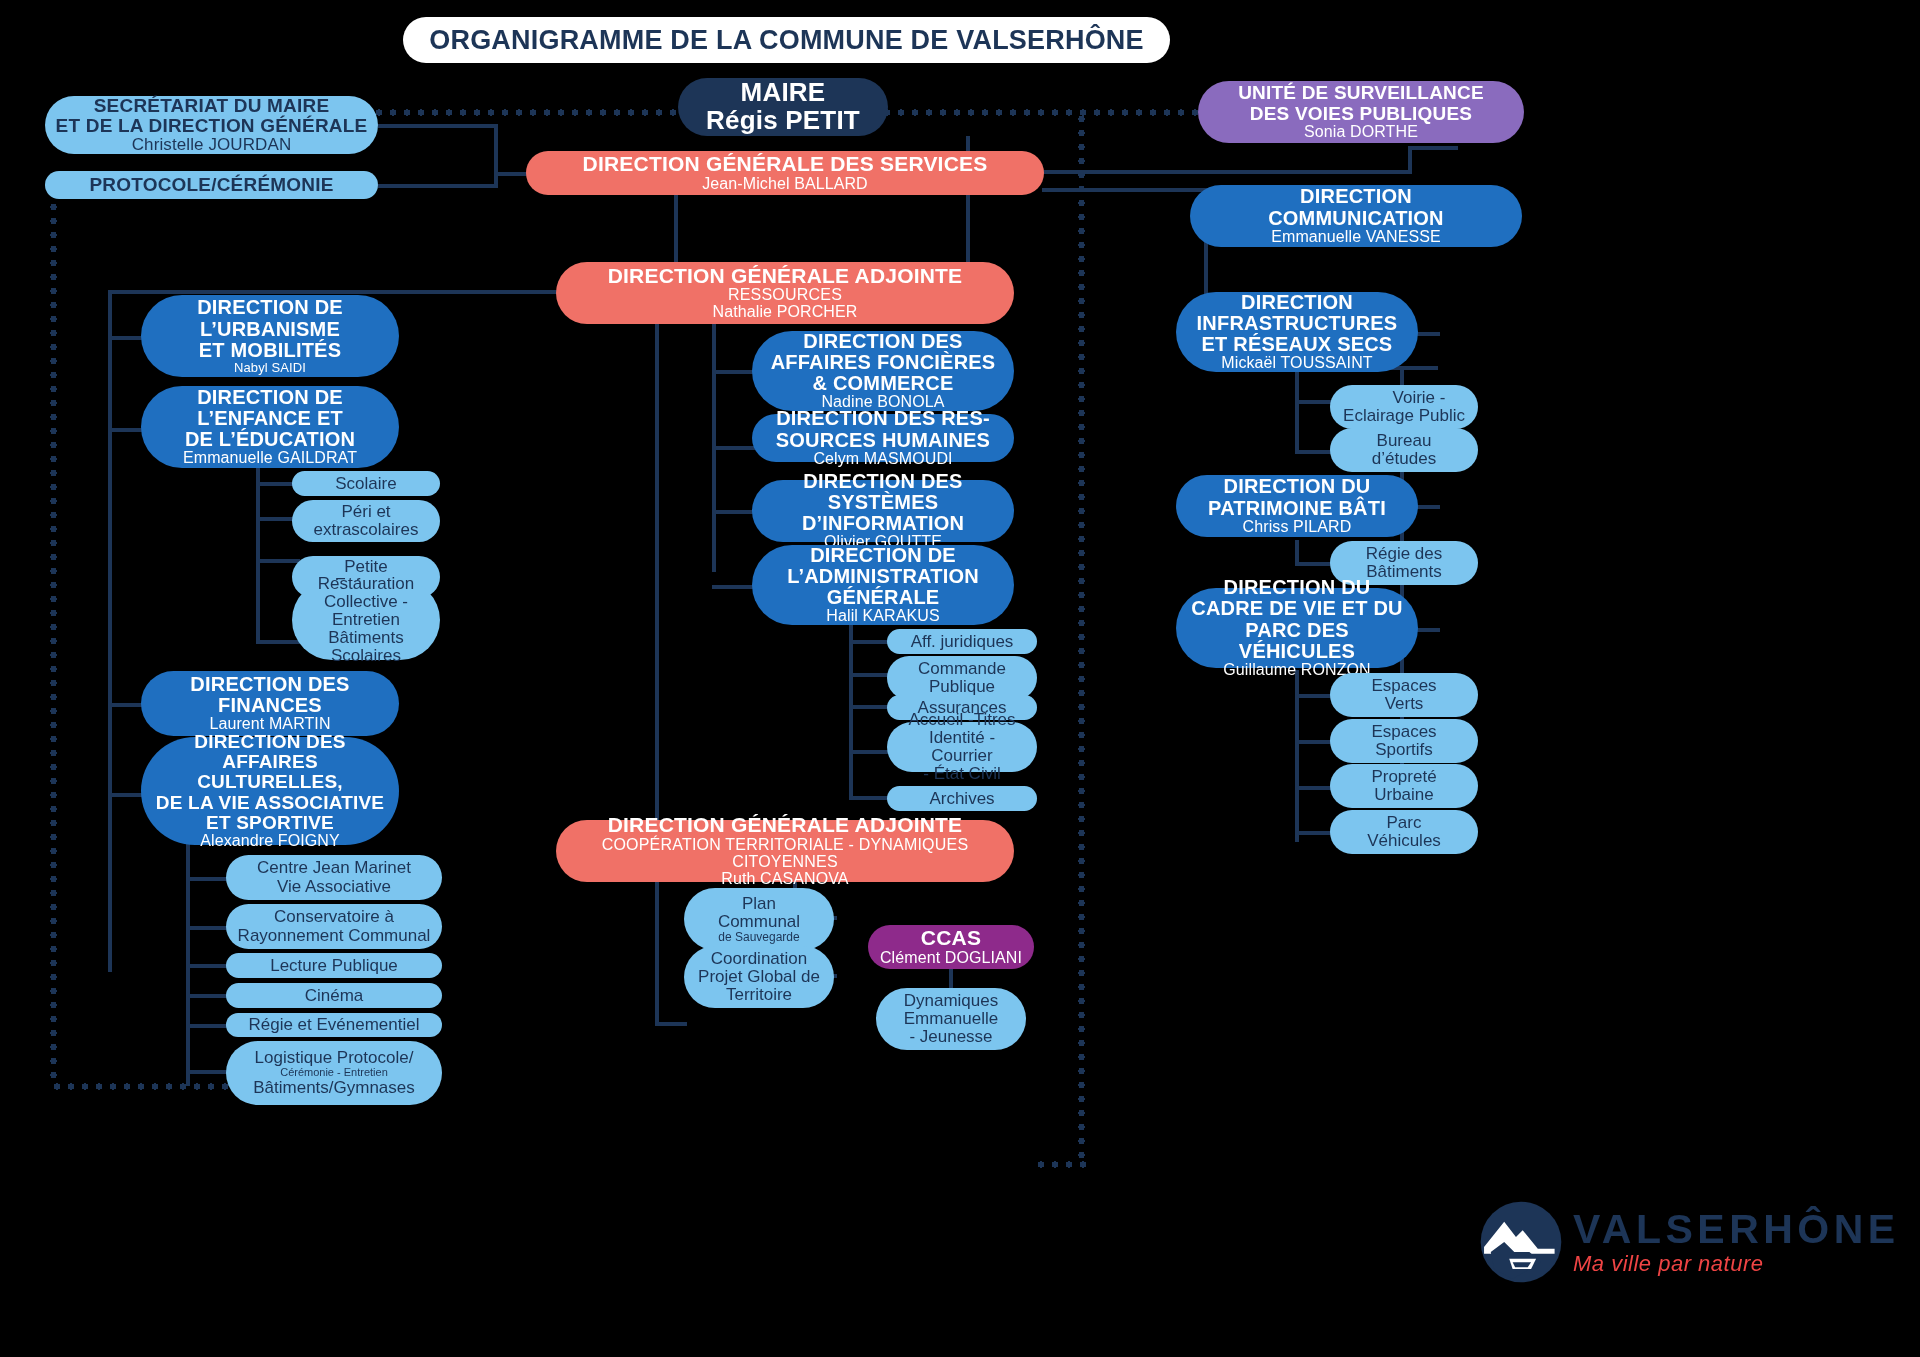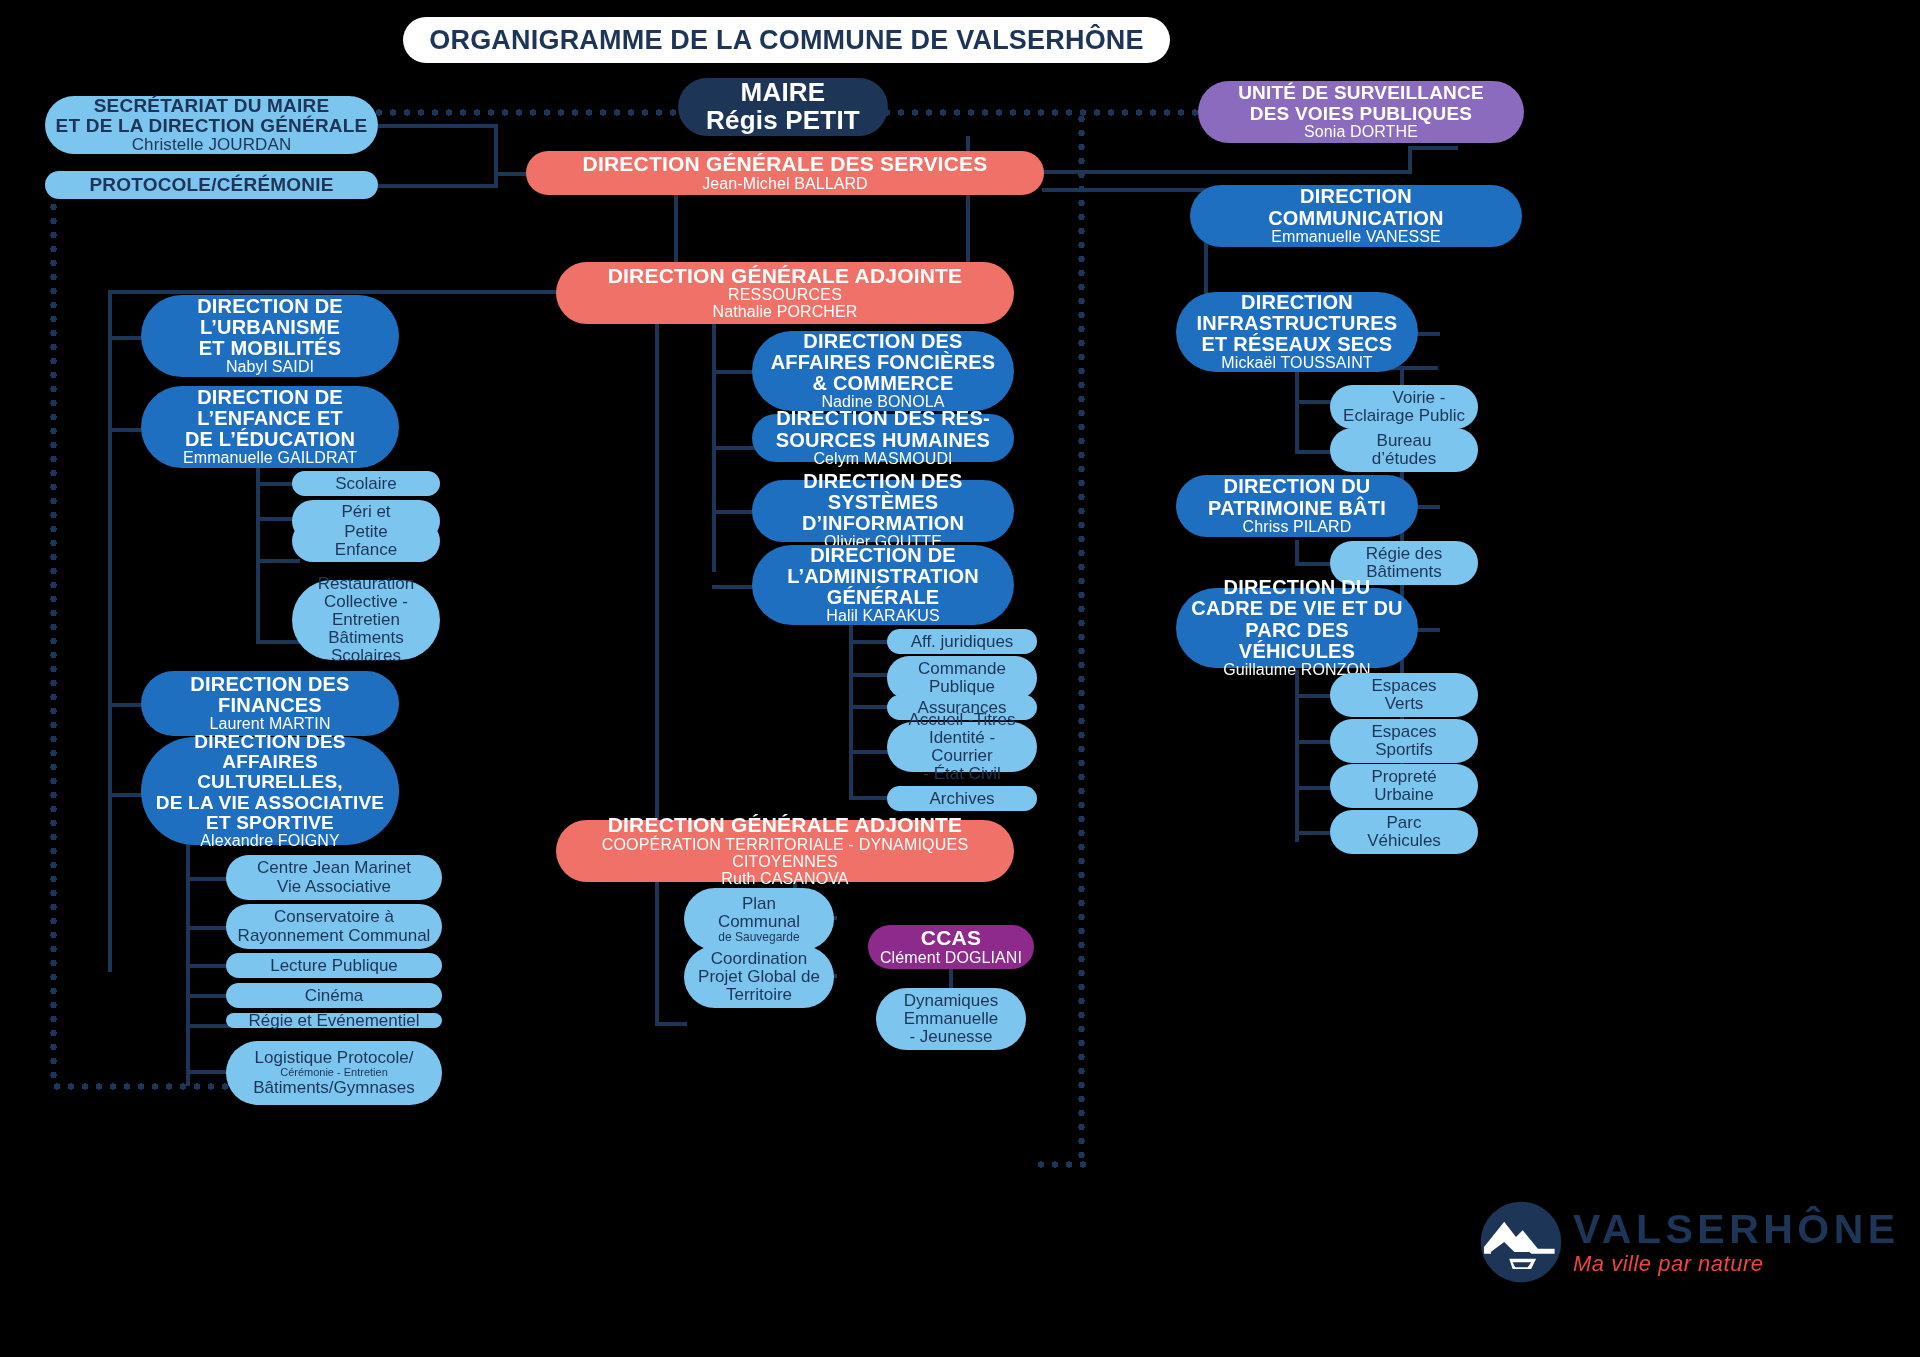--- a/index.html
+++ b/index.html
@@ -218,38 +218,38 @@
   <div class="box c-red" style="left:556px;top:262px;width:458px;height:62px;">
     <span class="ttl" style="font-size:21px;">DIRECTION GÉNÉRALE ADJOINTE</span>
     <span class="sub" style="font-size:16px;font-weight:normal;">RESSOURCES</span>
     <span class="name" style="font-size:16px;">Nathalie PORCHER</span>
   </div>
 
   <div class="box c-blue" style="left:141px;top:295px;width:258px;height:82px;">
     <span class="ttl" style="font-size:20px;">DIRECTION DE</span>
     <span class="ttl" style="font-size:20px;">L’URBANISME</span>
     <span class="ttl" style="font-size:20px;">ET MOBILITÉS</span>
-    <span class="name" style="font-size:16px;">Nabyl SAIDI</span>
+    <span class="name" style="font-size:13px;">Nabyl SAIDI</span>
   </div>
 
   <div class="box c-blue" style="left:141px;top:386px;width:258px;height:82px;">
     <span class="ttl" style="font-size:20px;">DIRECTION DE</span>
     <span class="ttl" style="font-size:20px;">L’ENFANCE ET</span>
     <span class="ttl" style="font-size:20px;">DE L’ÉDUCATION</span>
     <span class="name" style="font-size:16px;">Emmanuelle GAILDRAT</span>
   </div>
 
   <div class="box c-lblue" style="left:292px;top:471px;width:148px;height:25px;">
     <span style="font-size:17px;">Scolaire</span>
   </div>
   <div class="box c-lblue" style="left:292px;top:500px;width:148px;height:42px;">
     <span style="font-size:17px;">Péri et</span>
     <span style="font-size:17px;">extrascolaires</span>
   </div>
-  <div class="box c-lblue" style="left:292px;top:520px;width:148px;height:42px;">
+  <div class="box c-lblue" style="left:292px;top:556px;width:148px;height:42px;justify-content:flex-end;">
     <span style="font-size:17px;">Petite</span>
     <span style="font-size:17px;">Enfance</span>
   </div>
   <div class="box c-lblue" style="left:292px;top:580px;width:148px;height:80px;">
     <span style="font-size:17px;">Restauration</span>
     <span style="font-size:17px;">Collective -</span>
     <span style="font-size:17px;">Entretien Bâtiments</span>
     <span style="font-size:17px;">Scolaires</span>
   </div>
 
@@ -274,21 +274,21 @@
   <div class="box c-lblue" style="left:226px;top:904px;width:216px;height:45px;">
     <span style="font-size:17px;">Conservatoire à</span>
     <span style="font-size:17px;">Rayonnement Communal</span>
   </div>
   <div class="box c-lblue" style="left:226px;top:953px;width:216px;height:25px;">
     <span style="font-size:17px;">Lecture Publique</span>
   </div>
   <div class="box c-lblue" style="left:226px;top:983px;width:216px;height:25px;">
     <span style="font-size:17px;">Cinéma</span>
   </div>
-  <div class="box c-lblue" style="left:226px;top:1013px;width:216px;height:15px;">
+  <div class="box c-lblue" style="left:226px;top:1013px;width:216px;height:24px;">
     <span style="font-size:17px;">Régie et Evénementiel</span>
   </div>
   <div class="box c-lblue" style="left:226px;top:1041px;width:216px;height:64px;">
     <span style="font-size:17px;">Logistique Protocole/</span>
     <span style="font-size:11px;">Cérémonie - Entretien</span>
     <span style="font-size:17px;">Bâtiments/Gymnases</span>
   </div>
 
   <div class="box c-blue" style="left:752px;top:331px;width:262px;height:80px;">
     <span class="ttl" style="font-size:20px;">DIRECTION DES</span>

